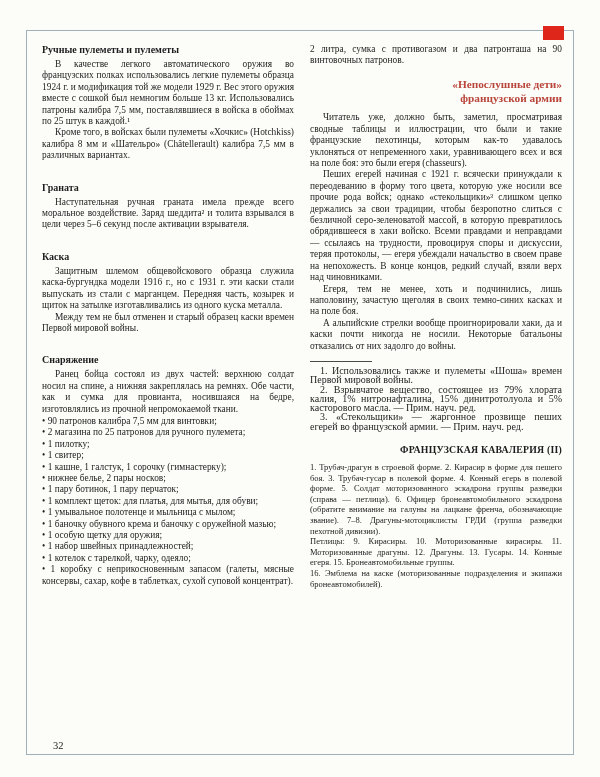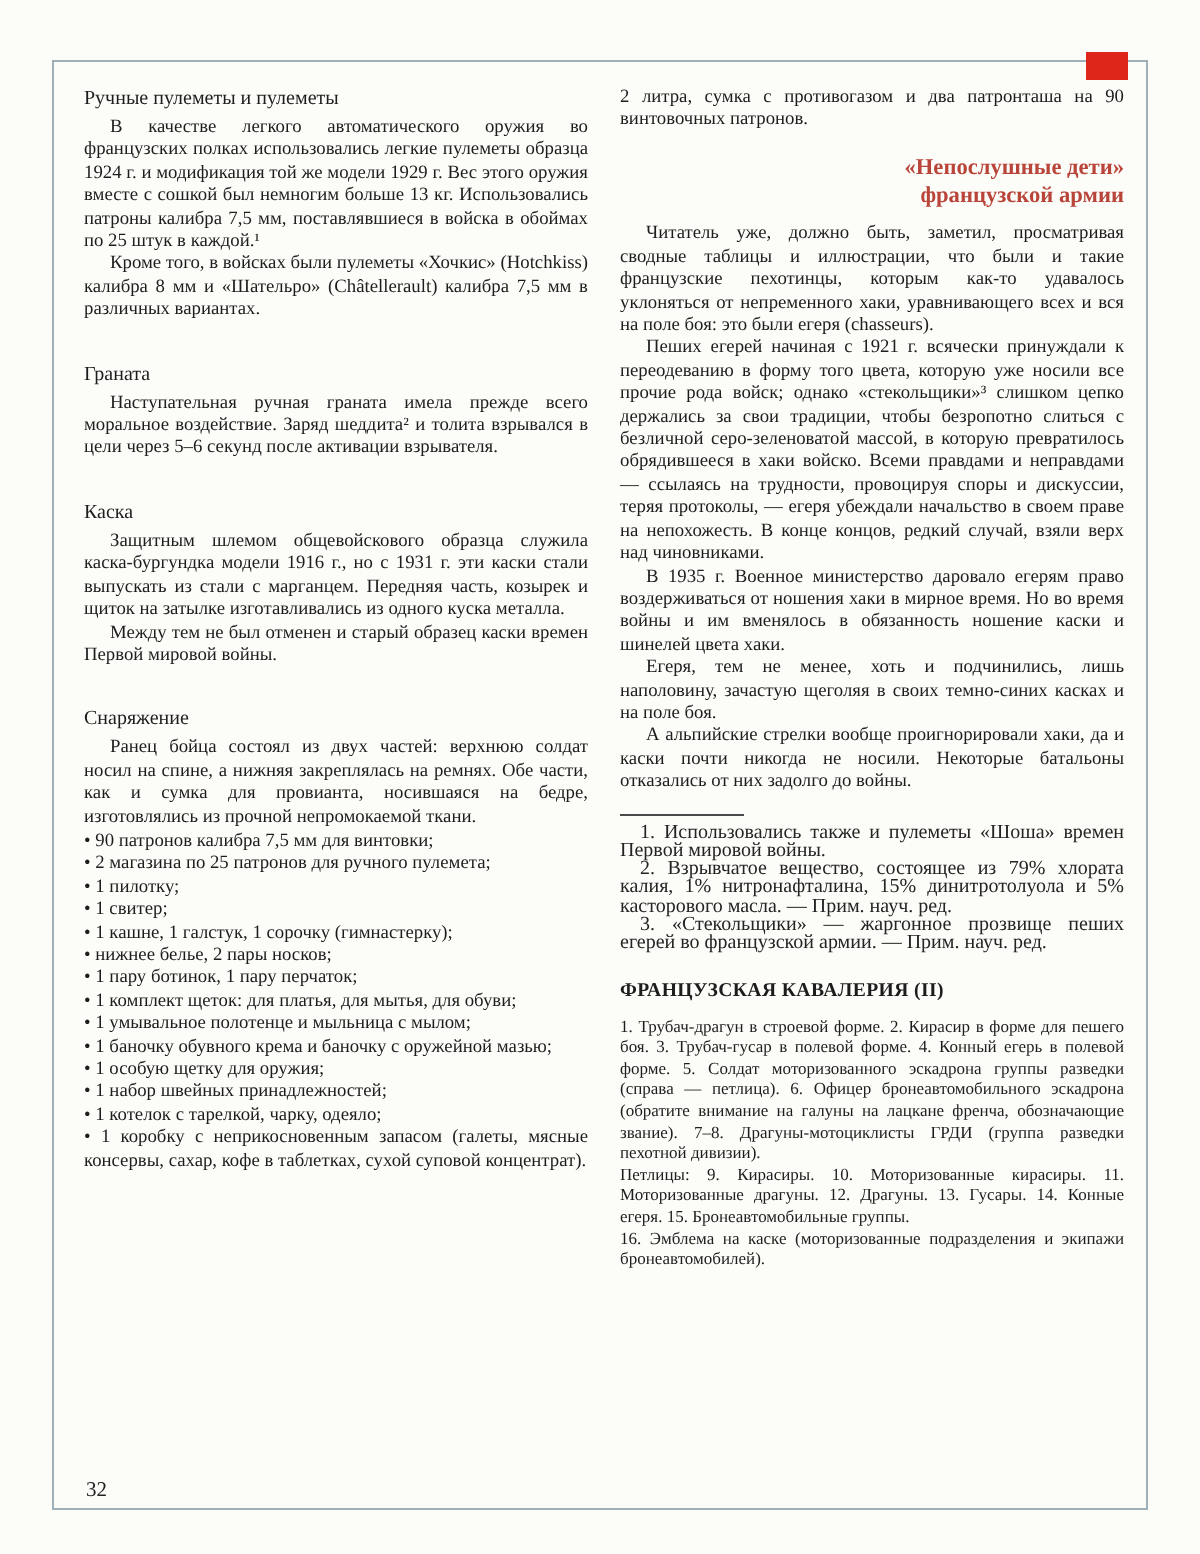--- a/index.html
+++ b/index.html
@@ -27,21 +27,21 @@
     display:flex;gap:16px;
   }
   .col{flex:1 1 0;min-width:0;}
   .body, li{
     font-size:9.4px;line-height:11.4px;text-align:justify;
     hyphens:auto;-webkit-hyphens:auto;
   }
   p{margin:0;}
   p.ind{text-indent:13px;}
   h3.sec{
-    font-size:10px;line-height:12px;font-weight:normal;
+    font-size:10px;line-height:12px;font-weight:bold;
     margin:20px 0 3px 0;
   }
   h3.sec:first-child{margin-top:0;}
   ul.equip{
     margin:1px 0 12px 0;padding:0;list-style:none;
   }
   ul.equip li::before{content:"• ";}
   .feature-title{
     margin:11px 0 7px 0;
     text-align:right;font-weight:bold;
@@ -51,29 +51,29 @@
   .feature-title span{display:block;}
   .fn-rule{
     width:62px;border-top:1px solid #4a4a4a;
     margin:9px 0 4px 0;height:0;
   }
   .footnote{
     font-size:10px;line-height:9.3px;text-align:justify;
     text-indent:10px;color:#242424;
   }
   .cav-heading{
-    margin:13px 0 6px 0;text-align:left;font-weight:bold;
+    margin:13px 0 6px 0;text-align:right;font-weight:bold;
     font-size:9.8px;line-height:12px;letter-spacing:0.2px;
   }
   .caption{
     font-size:8.5px;line-height:10.6px;text-align:justify;
     hyphens:auto;-webkit-hyphens:auto;
   }
   .page-number{
-    position:absolute;left:43px;bottom:26px;
+    position:absolute;left:53px;bottom:26px;
     font-size:10.5px;color:#222;
   }
 </style>
 </head>
 <body>
 
 <div class="page">
   <div class="frame"></div>
   <div class="red-marker"></div>
 
@@ -116,21 +116,20 @@
     <div class="col">
       <p class="body">2 литра, сумка с противогазом и два патронташа на 90 винтовочных патронов.</p>
 
       <h2 class="feature-title">
         <span>«Непослушные дети»</span>
         <span>французской армии</span>
       </h2>
 
       <p class="body ind">Читатель уже, должно быть, заметил, просматривая сводные таблицы и иллюстрации, что были и такие французские пехотинцы, которым как-то удавалось уклоняться от непременного хаки, уравнивающего всех и вся на поле боя: это были егеря (chasseurs).</p>
       <p class="body ind">Пеших егерей начиная с 1921 г. всячески принуждали к переодеванию в форму того цвета, которую уже носили все прочие рода войск; однако «стекольщики»³ слишком цепко держались за свои традиции, чтобы безропотно слиться с безличной серо-зеленоватой массой, в которую превратилось обрядившееся в хаки войско. Всеми правдами и неправдами — ссылаясь на трудности, провоцируя споры и дискуссии, теряя протоколы, — егеря убеждали начальство в своем праве на непохожесть. В конце концов, редкий случай, взяли верх над чиновниками.</p>
-      <p class="body ind">В 1935 г. Военное министерство даровало егерям право воздерживаться от ношения хаки в мирное время. Но во время войны и им вменялось в обязанность ношение каски и шинелей цвета хаки.</p>
       <p class="body ind">Егеря, тем не менее, хоть и подчинились, лишь наполовину, зачастую щеголяя в своих темно-синих касках и на поле боя.</p>
       <p class="body ind">А альпийские стрелки вообще проигнорировали хаки, да и каски почти никогда не носили. Некоторые батальоны отказались от них задолго до войны.</p>
 
       <div class="fn-rule"></div>
       <p class="footnote">1. Использовались также и пулеметы «Шоша» времен Первой мировой войны.</p>
       <p class="footnote">2. Взрывчатое вещество, состоящее из 79% хлората калия, 1% нитронафталина, 15% динитротолуола и 5% касторового масла. — Прим. науч. ред.</p>
       <p class="footnote">3. «Стекольщики» — жаргонное прозвище пеших егерей во французской армии. — Прим. науч. ред.</p>
 
       <h4 class="cav-heading">ФРАНЦУЗСКАЯ КАВАЛЕРИЯ (II)</h4>
       <p class="caption">1. Трубач-драгун в строевой форме. 2. Кирасир в форме для пешего боя. 3. Трубач-гусар в полевой форме. 4. Конный егерь в полевой форме. 5. Солдат моторизованного эскадрона группы разведки (справа — петлица). 6. Офицер бронеавтомобильного эскадрона (обратите внимание на галуны на лацкане френча, обозначающие звание). 7–8. Драгуны-мотоциклисты ГРДИ (группа разведки пехотной дивизии).</p>

